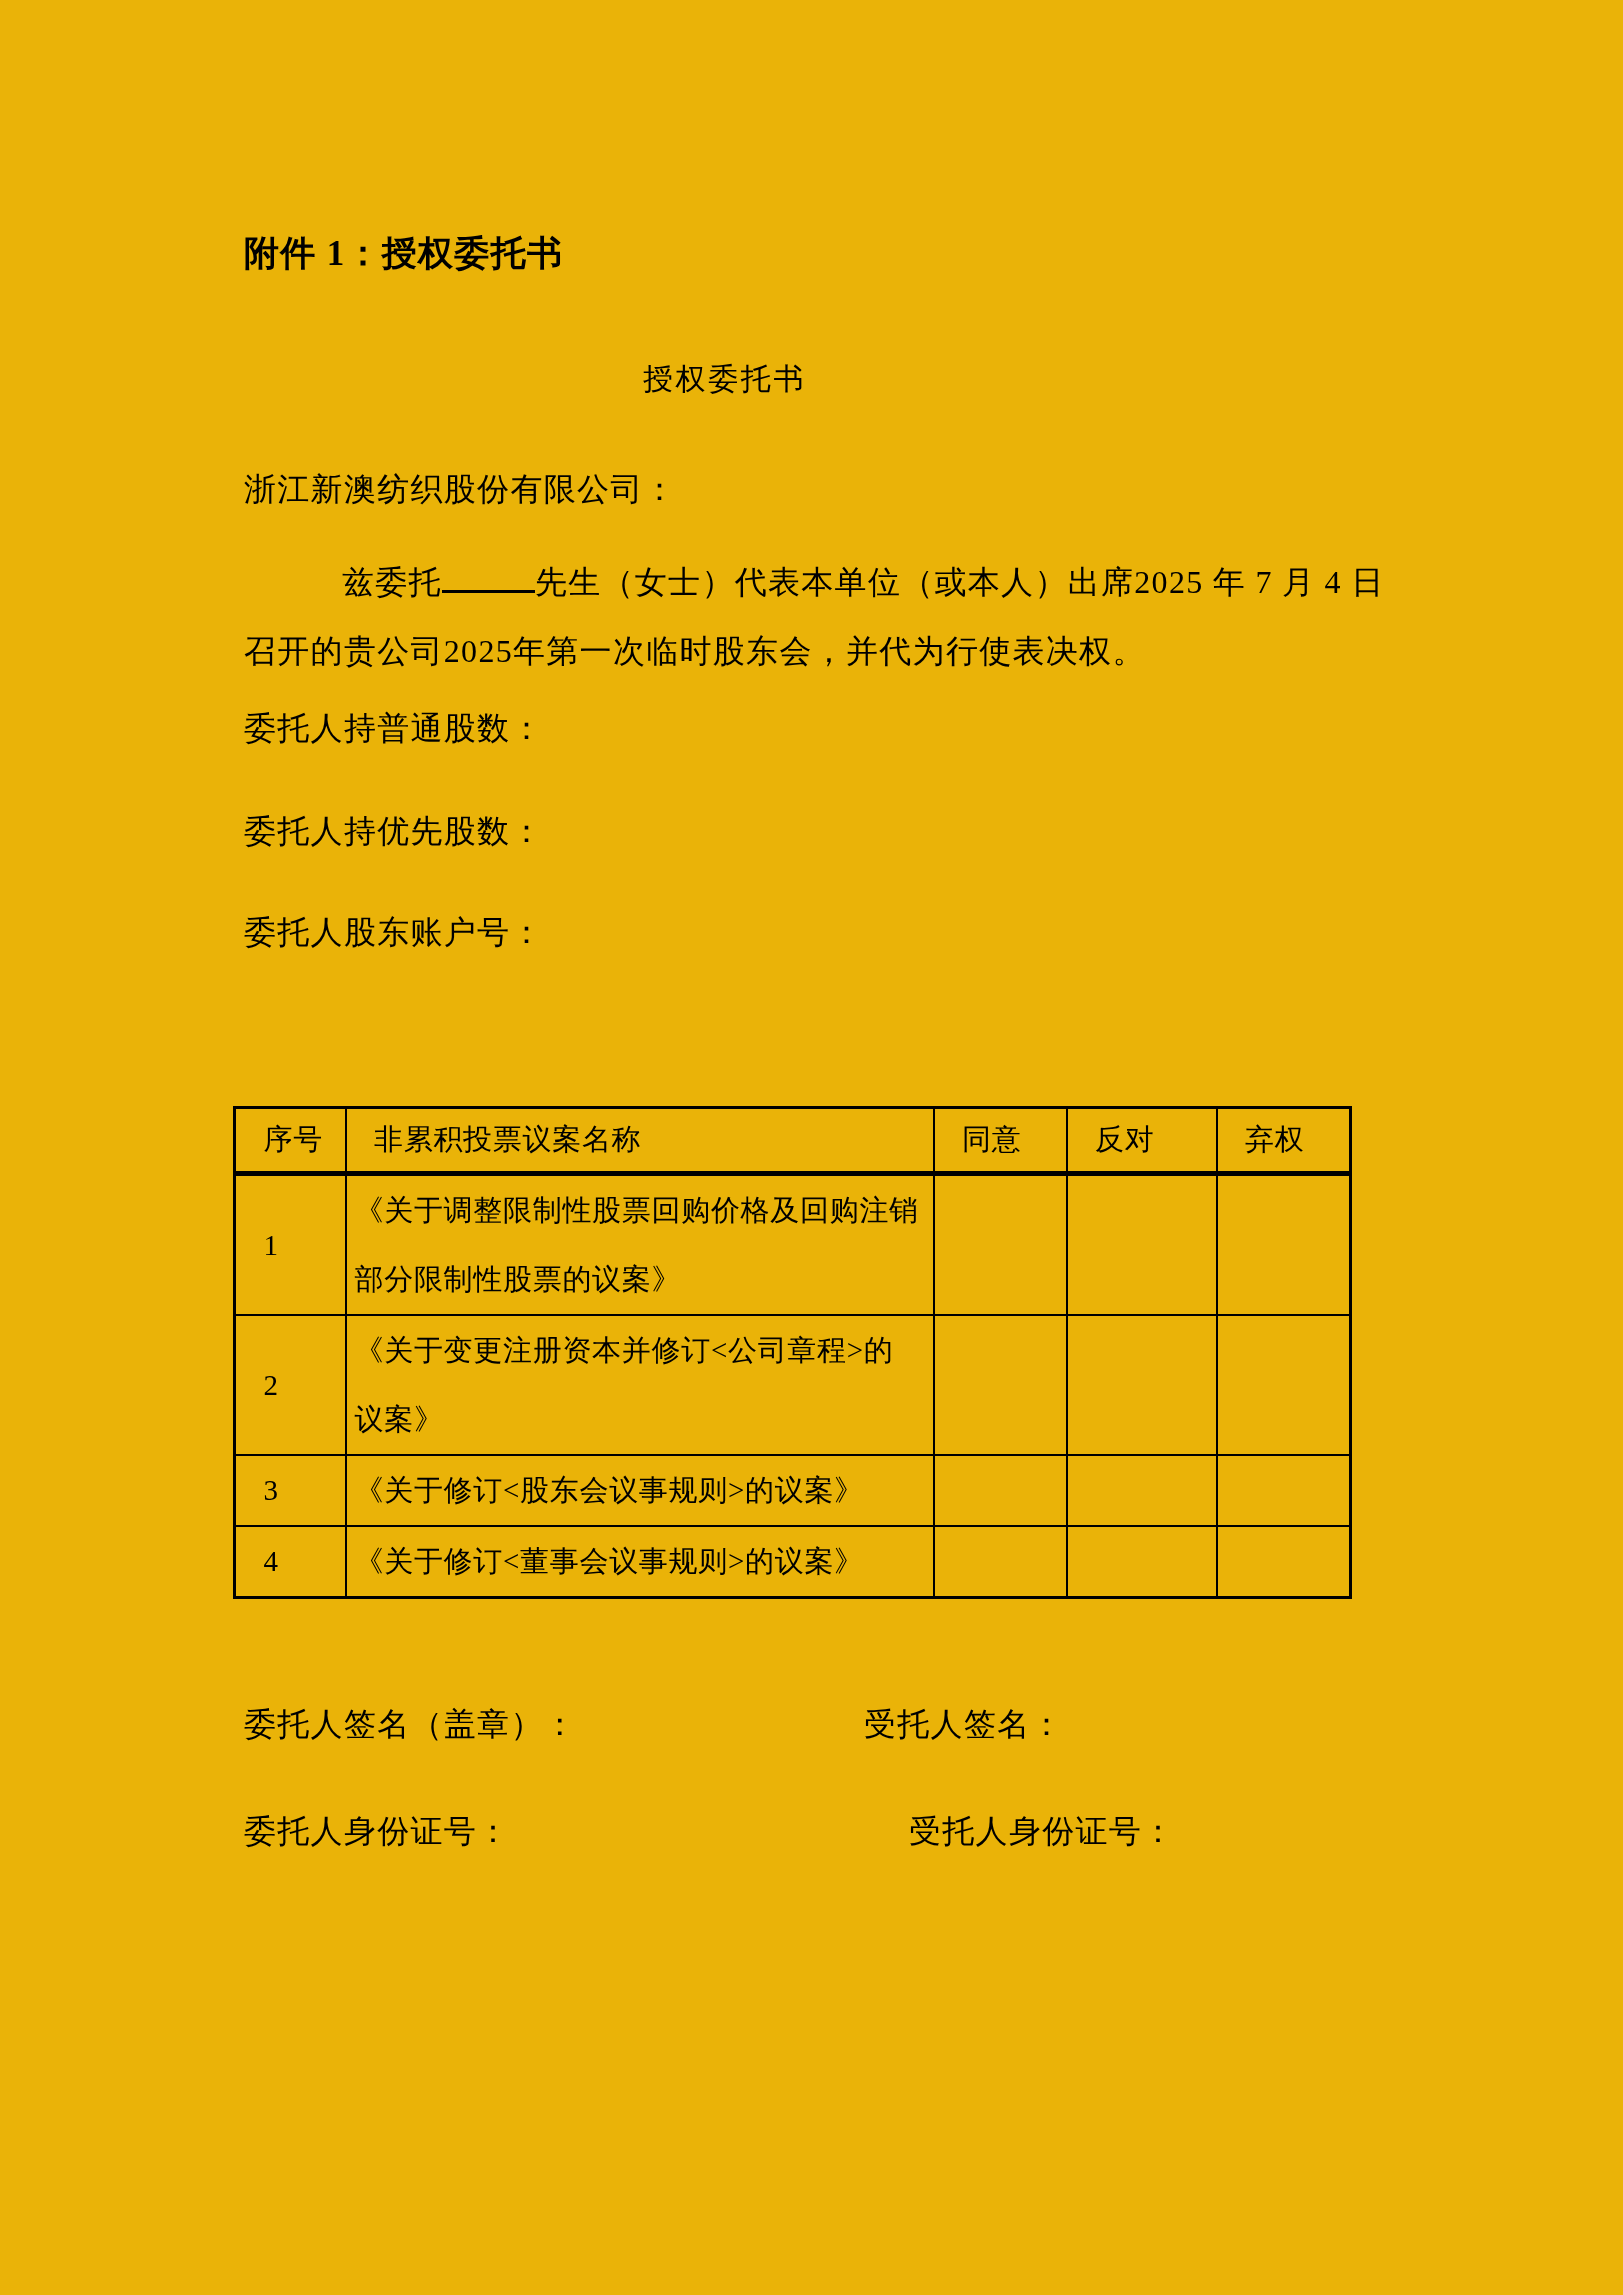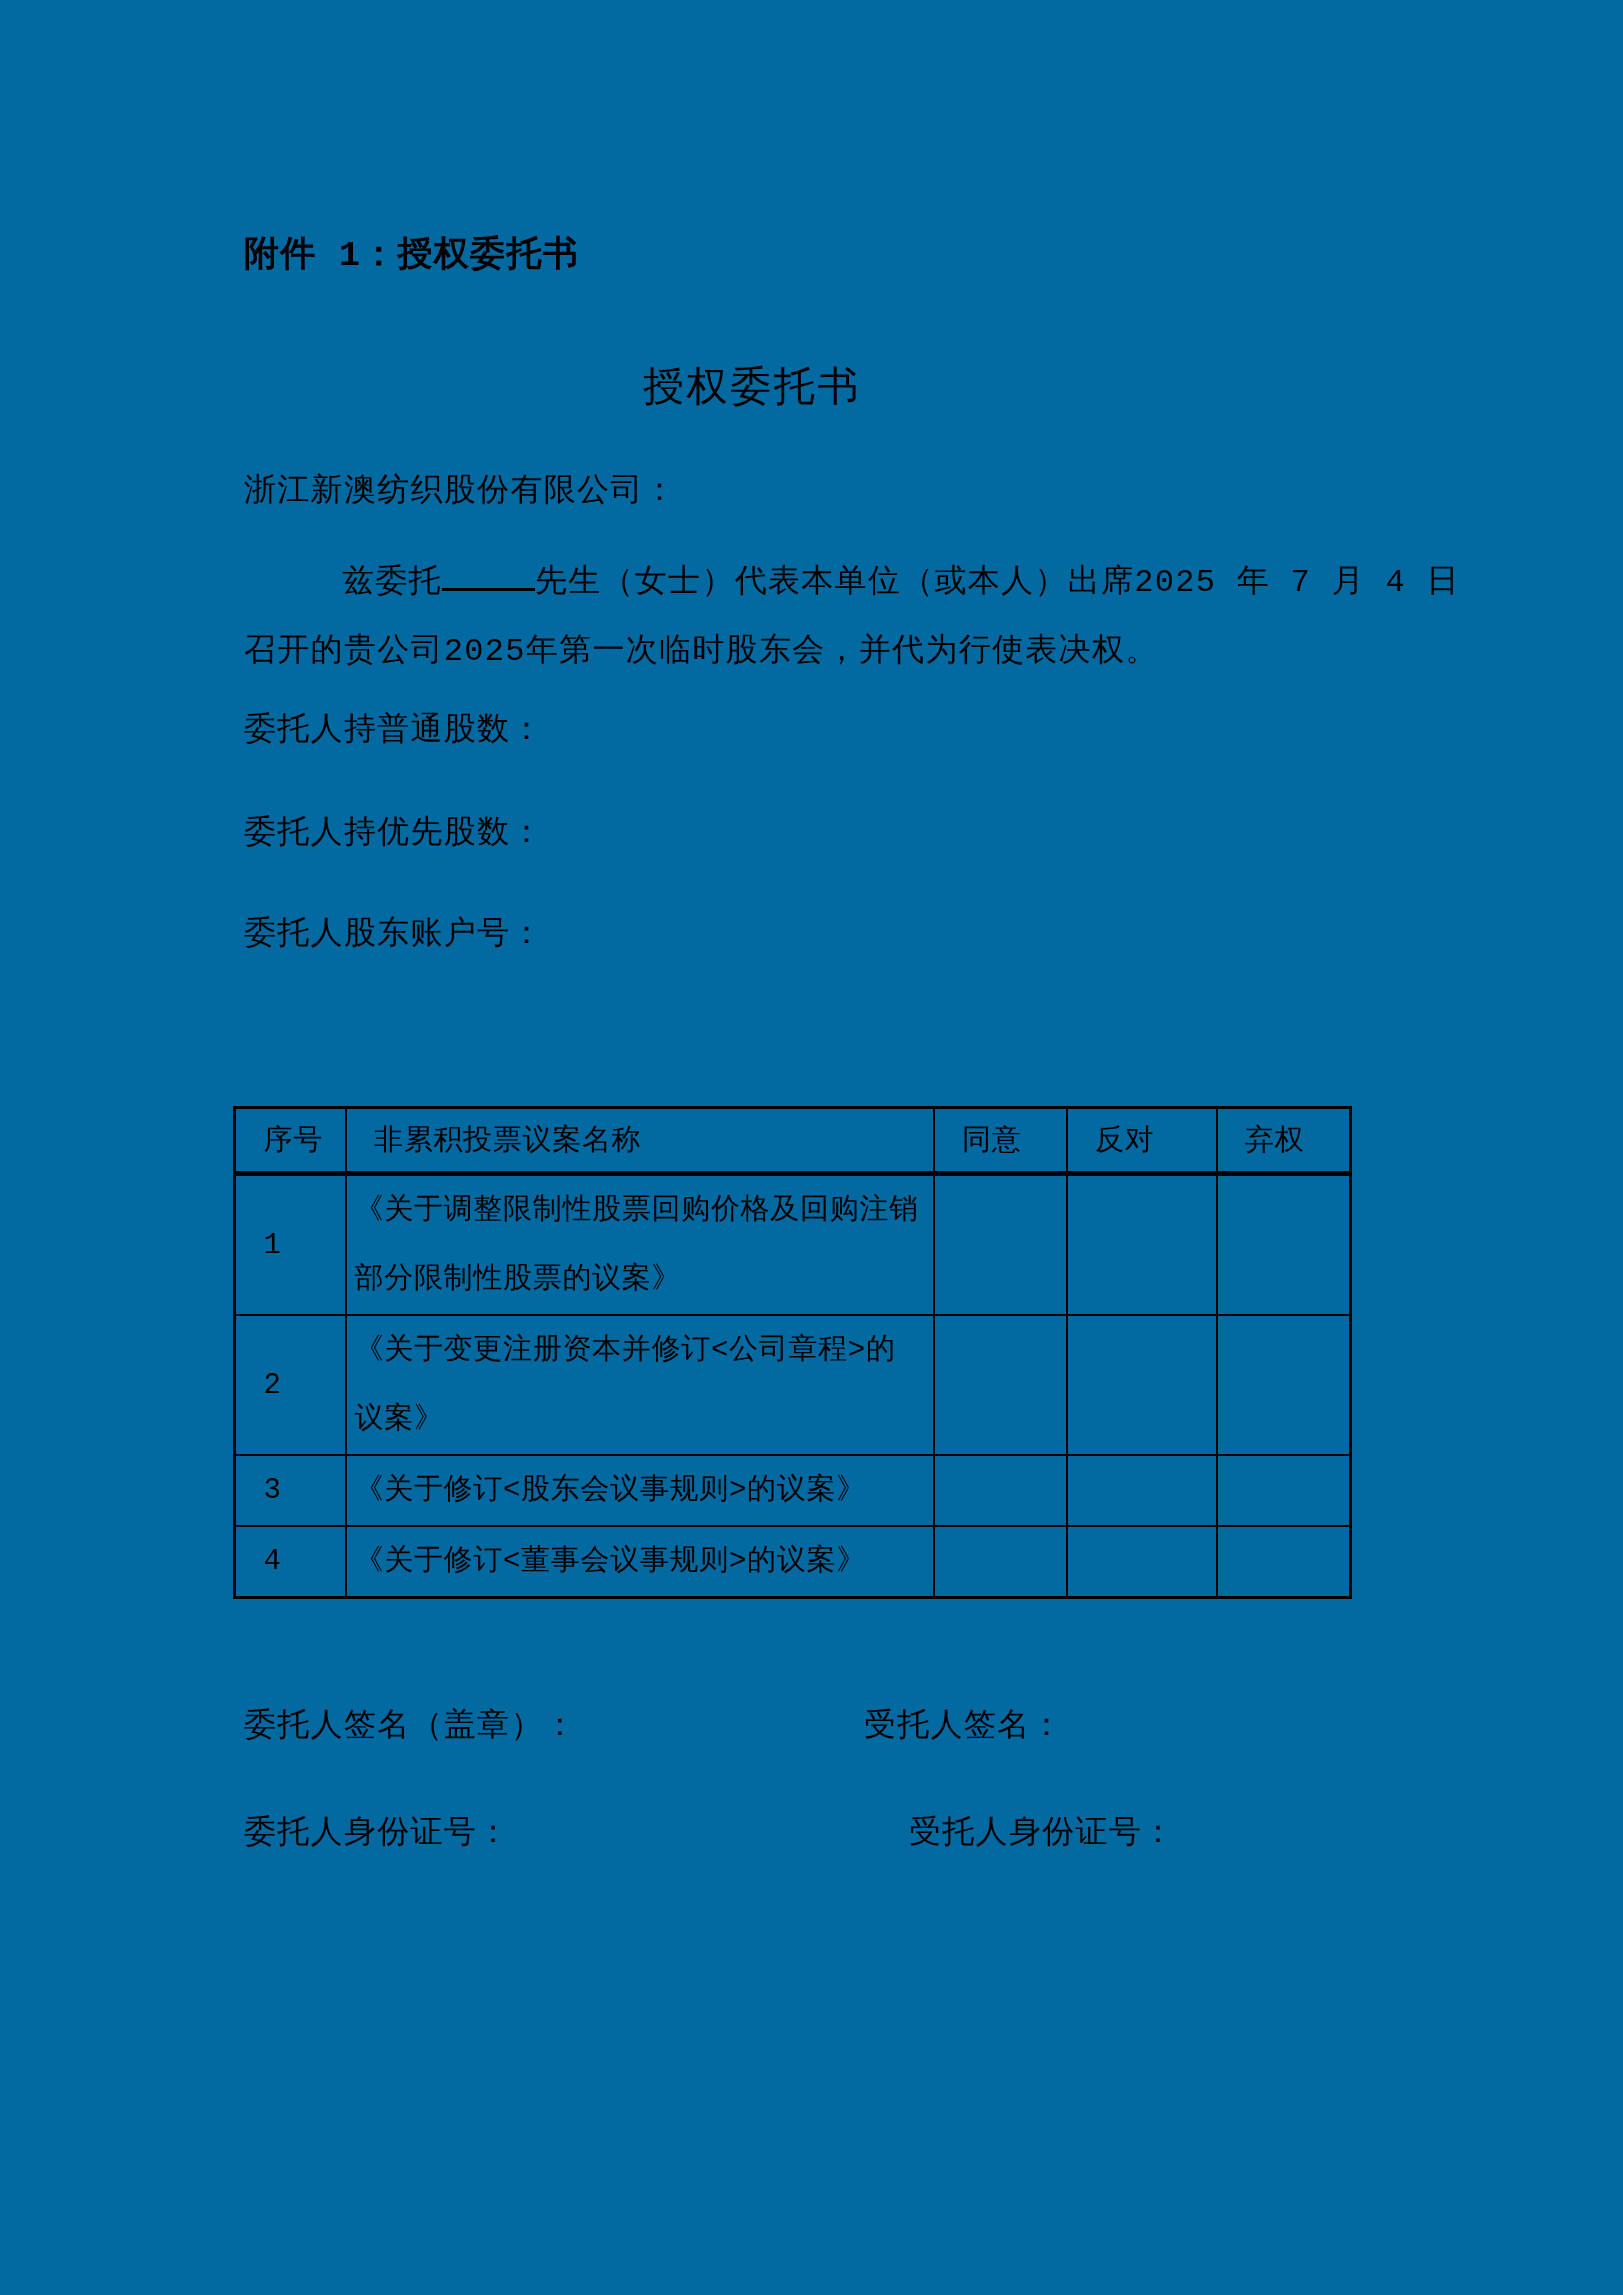--- a/index.html
+++ b/index.html
@@ -5,39 +5,39 @@
   html, body {
     margin: 0;
     padding: 0;
     background: #888;
   }
   .page {
     position: relative;
     width: 1623px;
     height: 2295px;
     margin: 0 auto;
-    background: #0369a1;
+    background: #eab308;
     color: #000000;
-    font-family: Liberation Mono, monospace;
+    font-family: Liberation Serif, serif;
     font-size: 32px;
     overflow: hidden;
   }
   .abs { position: absolute; white-space: nowrap; }
 
   .heading {
     top: 230px;
     left: 244px;
     font-weight: bold;
     font-size: 35px;
     letter-spacing: 1.3px;
   }
   .doc-title {
     top: 359px;
     left: 643px;
-    font-size: 41px;
+    font-size: 30px;
     letter-spacing: 2.6px;
   }
   .salutation {
     top: 432px;
     left: 244px;
     letter-spacing: 1.3px;
     margin-top: 36px;
   }
   .para {
     position: absolute;

